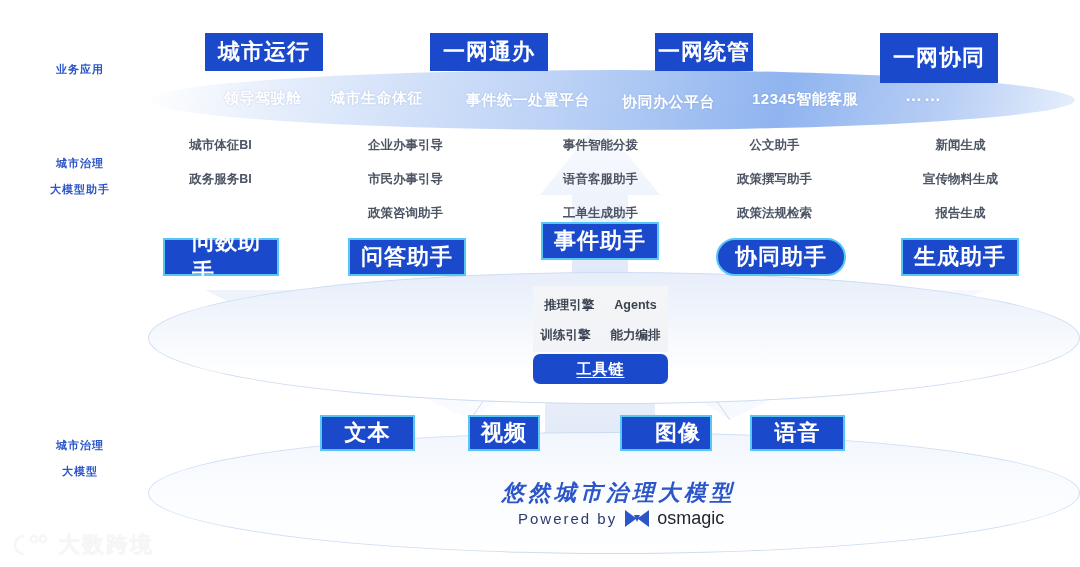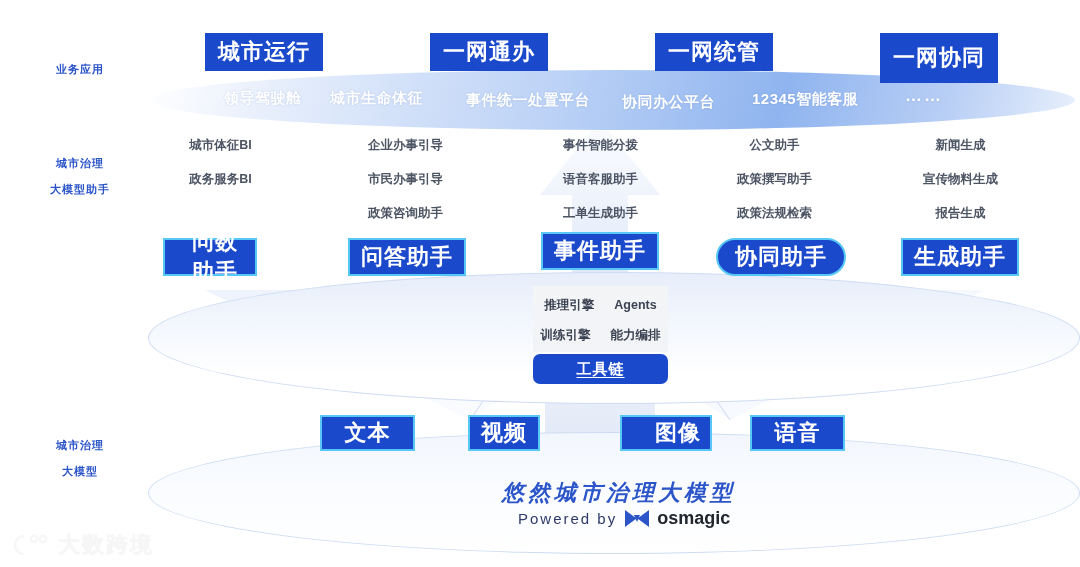--- a/index.html
+++ b/index.html
@@ -109,21 +109,21 @@
   }
   .brand-sub{
     position:absolute;
     display:flex;align-items:center;gap:7px;
     color:#2e3a6b;
     font-size:15px;
     letter-spacing:2px;
     white-space:nowrap;
     font-weight:500;
   }
-  .brand-word{color:#22262e;font-size:18px;letter-spacing:0;font-weight:700;}
+  .brand-word{color:#22262e;font-size:18px;letter-spacing:0;font-weight:400;}
 
   
   .watermark{
     position:absolute;
     display:flex;align-items:center;gap:8px;
     opacity:.5;
   }
   .wm-text{
     color:#efefef;font-weight:bold;font-size:22px;letter-spacing:2px;
     text-shadow:0 0 1px #dcdcdc;
@@ -166,21 +166,21 @@
   </svg>
 
   <div class="ellipse-top abs" style="left:150px;top:70px;width:925px;height:60px;"></div>
 
   <div class="bbox" style="left:205px;top:33px;width:118px;height:38px;">
     <span>城市运行</span>
   </div>
   <div class="bbox" style="left:430px;top:33px;width:118px;height:38px;">
     <span>一网通办</span>
   </div>
-  <div class="bbox" style="left:655px;top:33px;width:118px;height:38px;">
+  <div class="bbox" style="left:655px;top:33px;width:98px;height:38px;">
     <span>一网统管</span>
   </div>
   <div class="bbox" style="left:880px;top:33px;width:118px;height:50px;">
     <span>一网协同</span>
   </div>
 
   <div class="ell-text" style="left:224px;top:89px;">
     <span>领导驾驶舱</span>
   </div>
   <div class="ell-text" style="left:330px;top:89px;">
@@ -219,27 +219,27 @@
     <div class="sub-item">政策法规检索</div>
   </div>
   <div class="sub-col" style="left:898px;top:128px;width:125px;">
     <div class="sub-item">新闻生成</div>
     <div class="sub-item">宣传物料生成</div>
     <div class="sub-item">报告生成</div>
   </div>
 
   <div class="ellipse-mid abs" style="left:148px;top:272px;width:930px;height:130px;"></div>
 
-  <div class="bbox bordered" style="left:163px;top:238px;width:94px;height:38px;padding-left:27px;">
+  <div class="bbox bordered" style="left:163px;top:238px;width:116px;height:38px;padding-left:27px;">
     <span>问数助手</span>
   </div>
   <div class="bbox bordered" style="left:348px;top:238px;width:118px;height:38px;">
     <span>问答助手</span>
   </div>
-  <div class="bbox bordered" style="left:541px;top:232px;width:118px;height:38px;">
+  <div class="bbox bordered" style="left:541px;top:222px;width:118px;height:38px;">
     <span>事件助手</span>
   </div>
   <div class="bbox bordered" style="left:716px;top:238px;width:130px;height:38px;border-radius:19px;">
     <span>协同助手</span>
   </div>
   <div class="bbox bordered" style="left:901px;top:238px;width:118px;height:38px;">
     <span>生成助手</span>
   </div>
 
   <div class="engine" style="left:533px;top:286px;width:135px;height:66px;">

